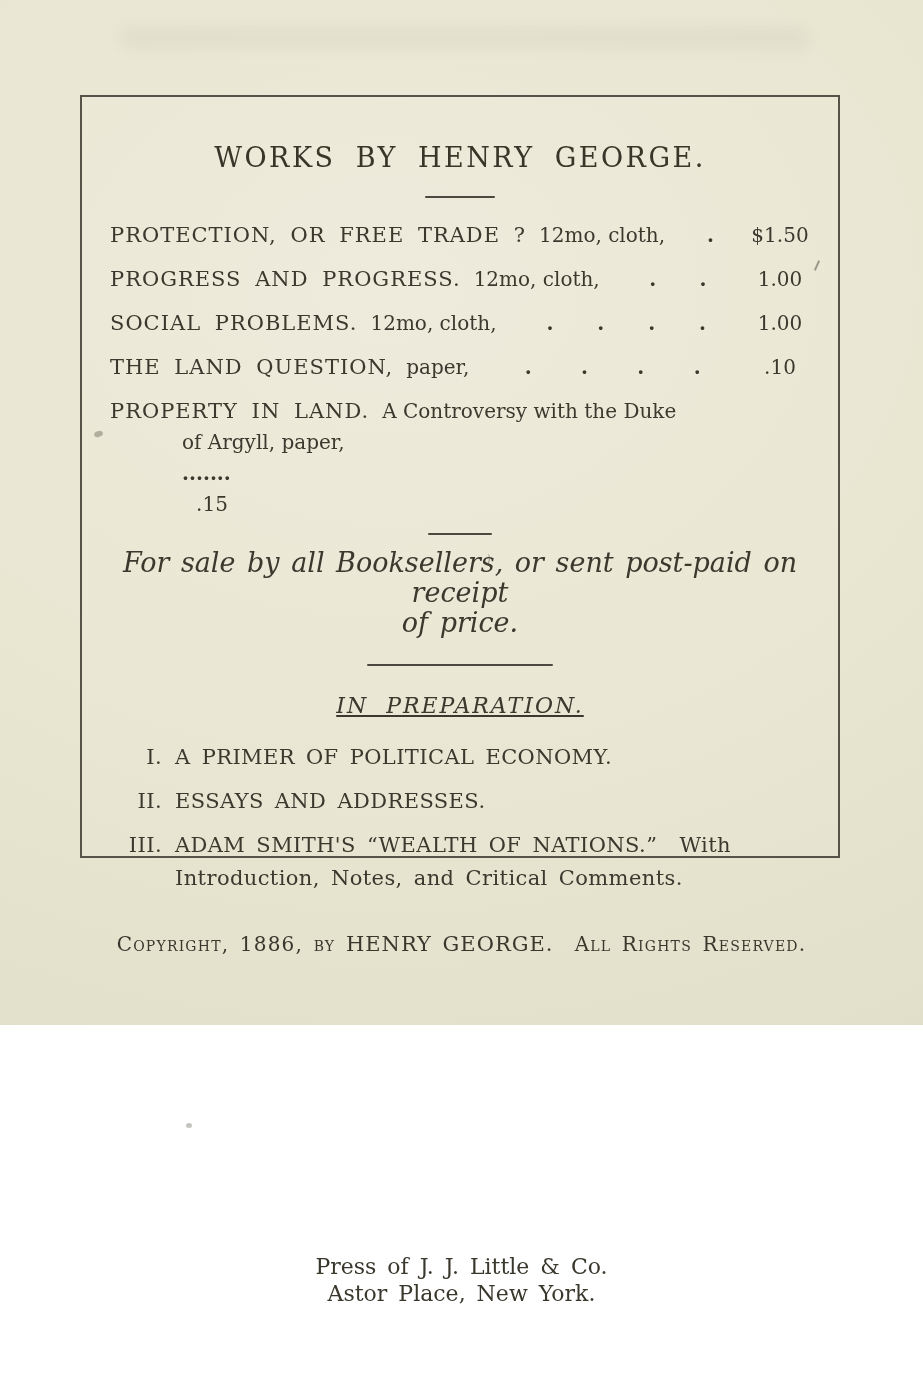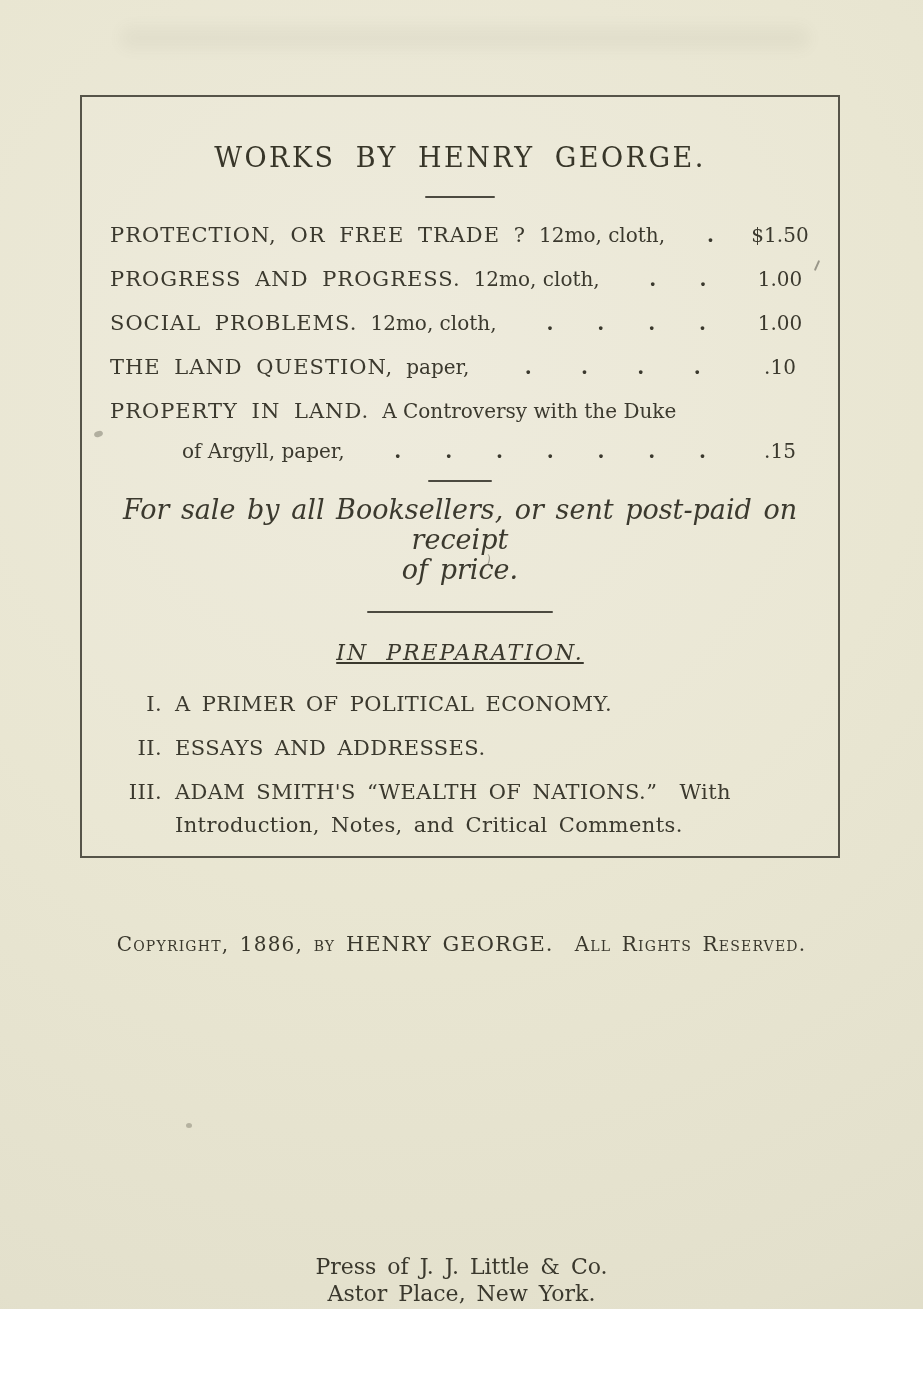--- a/index.html
+++ b/index.html
@@ -3,21 +3,21 @@
 <meta charset="utf-8">
 <style>
   html, body { margin: 0; padding: 0; }
   body {
     width: 923px; height: 1381px;
     font-family: "DejaVu Serif", serif;
     overflow: hidden;
   }
   .page {
     position: relative;
-    width: 923px; height: 1309px;
+    width: 923px; height: 1025px;
     background:
       radial-gradient(ellipse 130% 90% at 42% 28%, #edeadb 0%, #e9e6d2 45%, #e3e0cc 85%, #dedbc5 100%);
     color: #3b392e;
   }
   
   .ghost-band {
     position: absolute; top: 26px; left: 120px;
     width: 690px; height: 24px;
     background: #5c5a46; opacity: 0.05; filter: blur(7px);
     border-radius: 10px;
@@ -40,21 +40,21 @@
   }
   .rule { background: #4c4a40; height: 2px; border-radius: 1px; }
   .rule-title { width: 70px; margin: 23px auto 0; }
   .price-list { margin-top: 22px; }
   .price-row { margin-bottom: 13px; }
   .price-line {
     display: flex; align-items: baseline;
     min-height: 31px; line-height: 31px;
     font-size: 20px;
   }
-  .price-line.cont { margin-top: 9px; padding-left: 72px; }
+  .price-line.cont { padding-left: 72px; flex-direction: column; }
   .row-title {
     font-size: 21px; letter-spacing: 1px; word-spacing: 6px;
     white-space: nowrap; margin-right: 13px; text-align: center;
   }
   .row-detail { white-space: nowrap; margin-right: 6px; }
   .row-dots { flex: 1; display: flex; justify-content: space-evenly; }
   .dot { font-weight: bold; }
   .row-price { min-width: 60px; text-align: center; white-space: nowrap; }
   .rule-mid { width: 64px; margin: 5px auto 0; }
   .sale-note {

